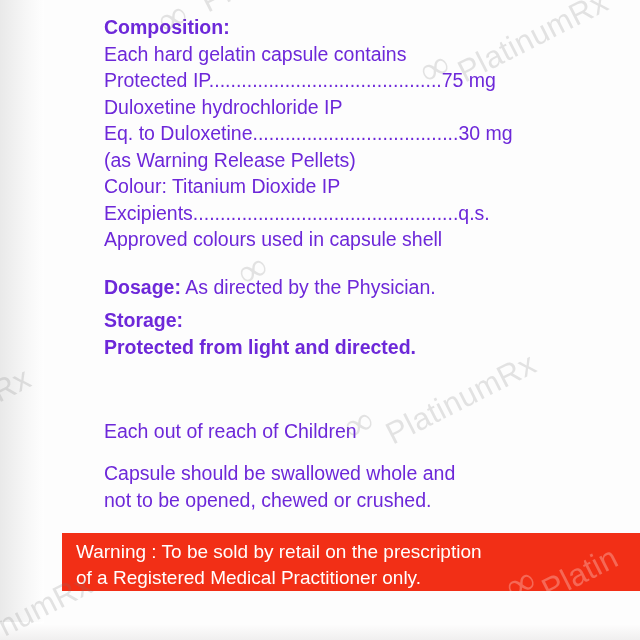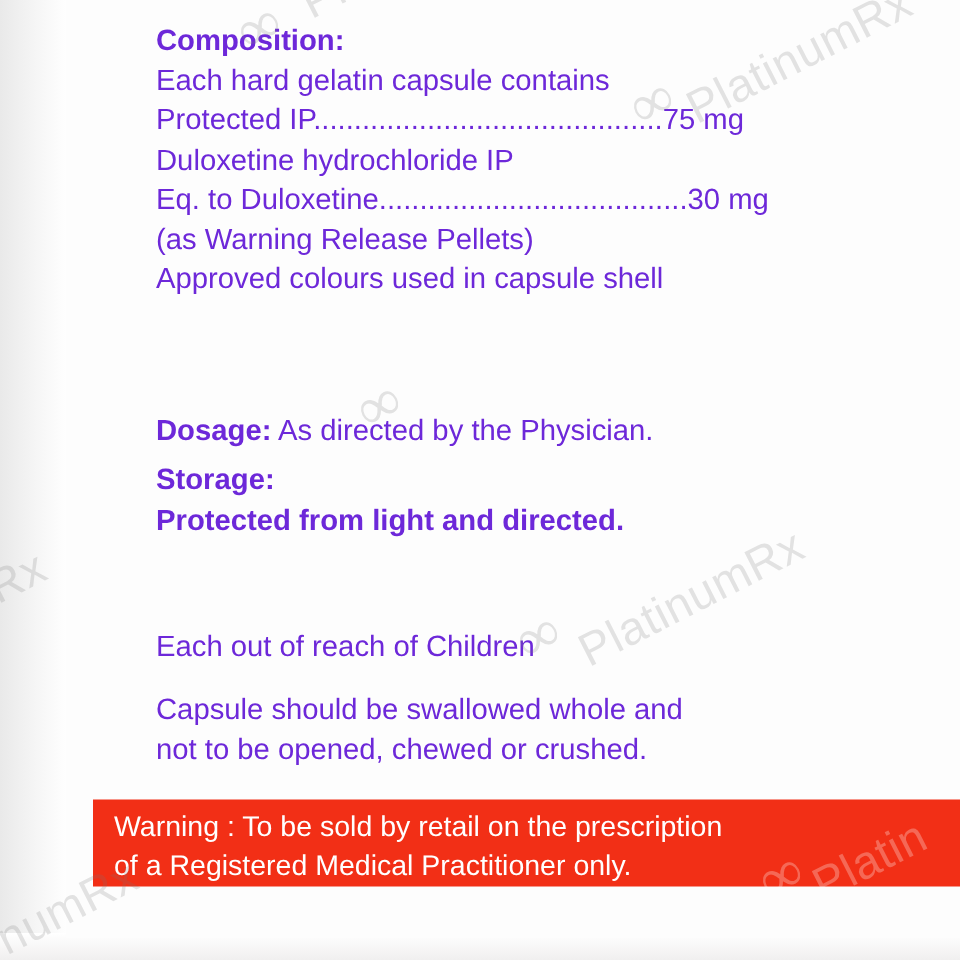--- a/index.html
+++ b/index.html
@@ -126,20 +126,22 @@
 
   <div id="label-panel">
 
     <div class="text-block" id="composition-block">
       <span class="comp-line bold">Composition:</span>
       <span class="comp-line">Each hard gelatin capsule contains</span>
       <span class="comp-line">Protected IP...........................................75 mg</span>
       <span class="comp-line">Duloxetine hydrochloride IP</span>
       <span class="comp-line">Eq. to Duloxetine......................................30 mg</span>
       <span class="comp-line">(as Warning Release Pellets)</span>
+      <span class="comp-line">Colour: Titanium Dioxide IP</span>
+      <span class="comp-line">Excipients.................................................q.s.</span>
       <span class="comp-line">Approved colours used in capsule shell</span>
     </div>
 
     <div class="text-block" id="dosage-block">
       <span class="bold">Dosage:</span><span> As directed by the Physician.</span>
     </div>
 
     <div class="text-block bold" id="storage-block">
       <span class="comp-line">Storage:</span>
       <span class="comp-line">Protected from light and directed.</span>

